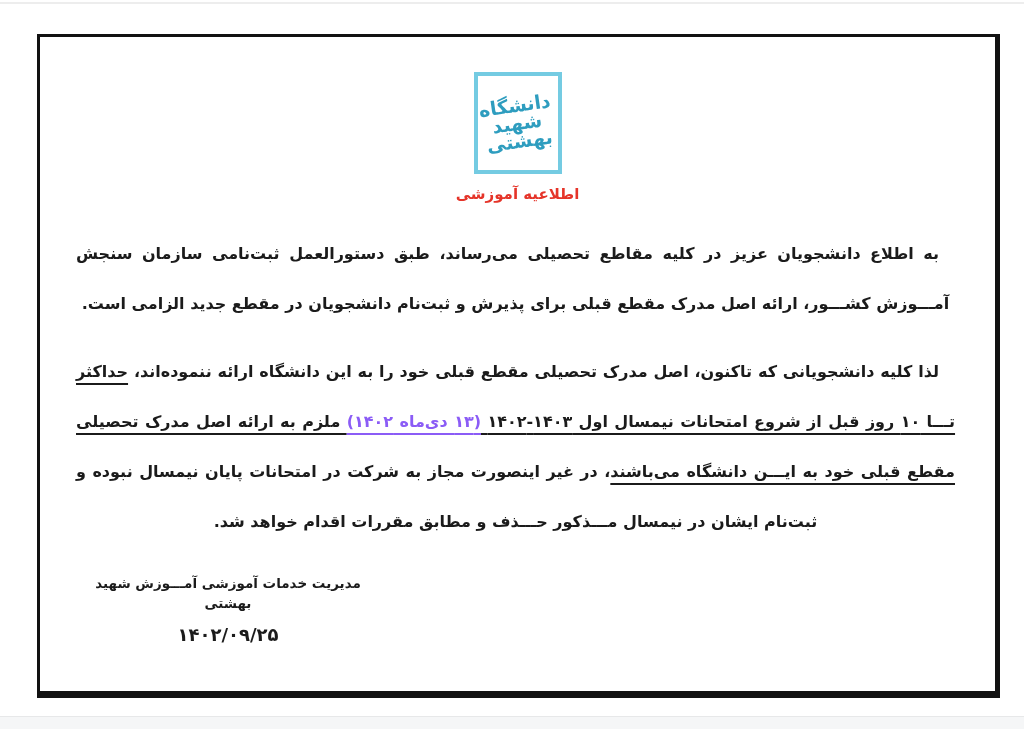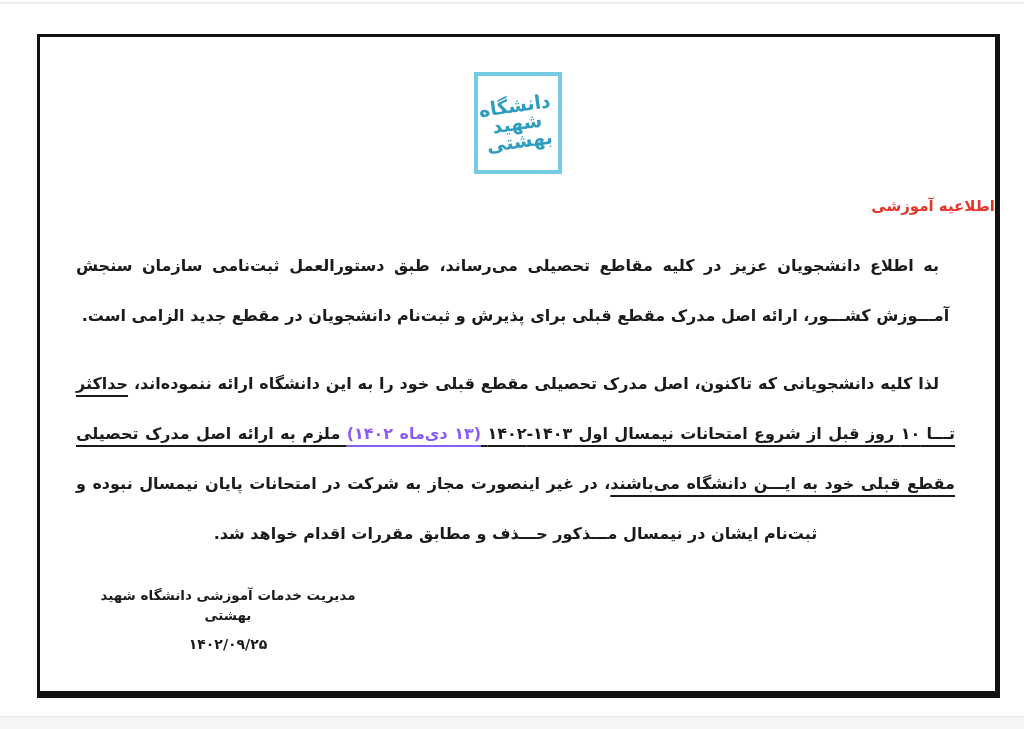--- a/index.html
+++ b/index.html
@@ -15,35 +15,35 @@
            background:#ffffff; border:3px solid #121212;
            border-right-width:5px; border-bottom-width:7px; }
 
   .logo-box { width:88px; height:102px; margin:35px auto 0 auto;
               border:4px solid #74cbe2; background:#ffffff;
               display:flex; align-items:center; justify-content:center; overflow:hidden; }
   .logo-script { transform:rotate(-8deg); text-align:center; color:#2e9dbf;
                  font-weight:bold; font-size:19px; line-height:0.95; letter-spacing:-1px; }
   .logo-script span { display:block; }
 
-  .notice-title { margin-top:23px; text-align:right; color:#e53429;
+  .notice-title { margin-top:11px; text-align:center; color:#e53429;
                   font-weight:bold; font-size:15px; }
 
   .body-text { direction:rtl; font-weight:bold; color:#1b1b1b; font-size:16px;
                line-height:50px; text-align:justify; text-align-last:center;
                margin:26px 40px 0 36px; text-indent:16px; }
   .body-text.second { margin-top:18px; }
 
   .u { text-decoration:underline; text-decoration-thickness:2px; text-underline-offset:6px; }
   .red { color:#8b5cf6; }
 
   .signature { direction:rtl; width:300px; margin:26px auto 0 0; 
                margin-left:38px; text-align:center; color:#1b1b1b; font-weight:bold; }
   .signature .org { font-size:13.5px; line-height:20px; }
-  .signature .date { font-size:14px; margin-top:11px; }
+  .signature .date { font-size:18px; margin-top:11px; }
 </style>
 </head>
 <body>
 
 <div class="page">
   <div class="top-edge"></div>
 
   <div class="frame">
 
     <div class="logo-box">
@@ -54,20 +54,20 @@
       </div>
     </div>
 
     <div class="notice-title">اطلاعیه آموزشی</div>
 
     <p class="body-text" dir="rtl" lang="fa"><span>به اطلاع دانشجویان عزیز در کلیه مقاطع تحصیلی می‌رساند، طبق دستورالعمل ثبت‌نامی سازمان سنجش آمـــوزش کشـــور، ارائه اصل مدرک مقطع قبلی برای پذیرش و ثبت‌نام دانشجویان در مقطع جدید الزامی است.</span></p>
 
     <p class="body-text second" dir="rtl" lang="fa"><span>لذا کلیه دانشجویانی که تاکنون، اصل مدرک تحصیلی مقطع قبلی خود را به این دانشگاه ارائه ننموده‌اند، </span><span class="u">حداکثر تـــا ۱۰ روز قبل از شروع امتحانات نیمسال اول ۱۴۰۳-۱۴۰۲ </span><span class="u red">(۱۳ دی‌ماه ۱۴۰۲)</span><span class="u"> ملزم به ارائه اصل مدرک تحصیلی مقطع قبلی خود به ایـــن دانشگاه می‌باشند</span><span>، در غیر اینصورت مجاز به شرکت در امتحانات پایان نیمسال نبوده و ثبت‌نام ایشان در نیمسال مـــذکور حـــذف و مطابق مقررات اقدام خواهد شد.</span></p>
 
     <div class="signature" dir="rtl" lang="fa">
-      <div class="org">مدیریت خدمات آموزشی دانشگاه شهید بهشتی</div>
+      <div class="org">مدیریت خدمات آموزشی آمـــوزش شهید بهشتی</div>
       <div class="date">۱۴۰۲/۰۹/۲۵</div>
     </div>
 
   </div>
 
   <div class="bottom-edge"></div>
 </div>
 
 </body></html>

